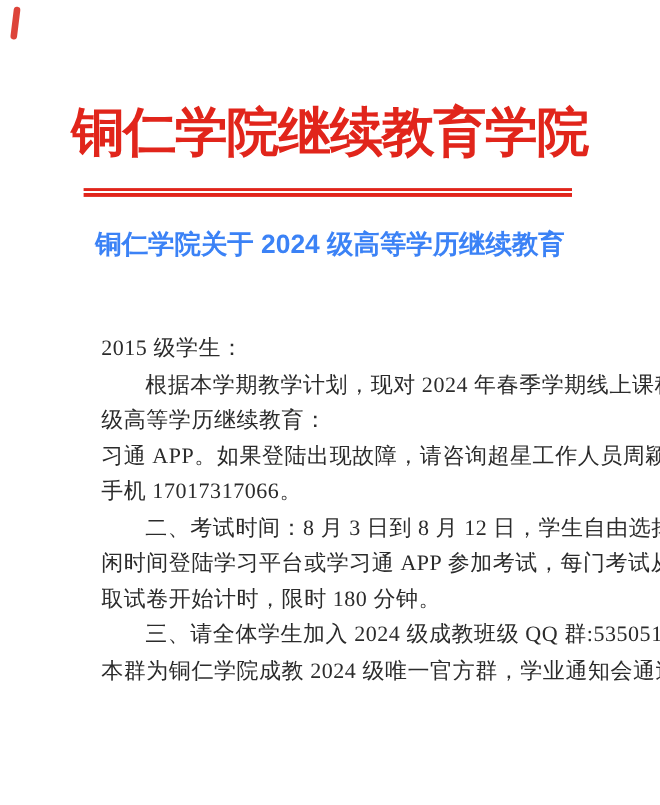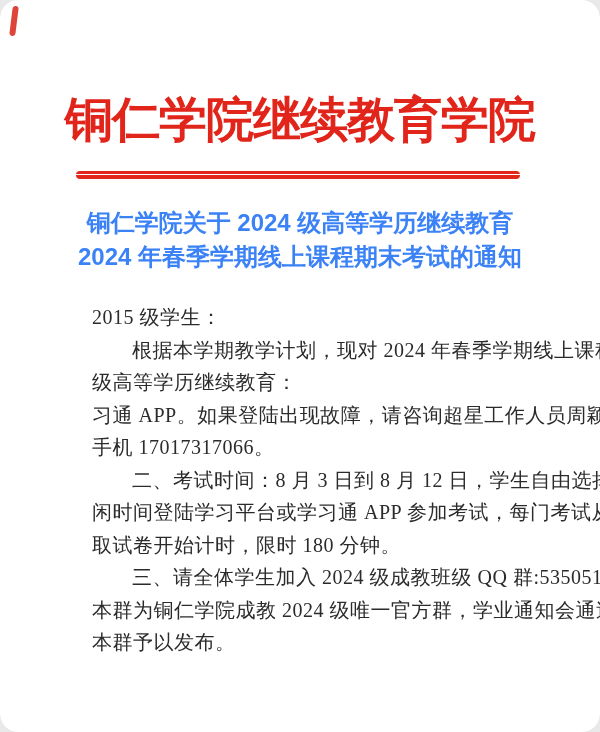--- a/index.html
+++ b/index.html
@@ -1,15 +1,15 @@
 <!DOCTYPE html>
 <html><head>
 <meta charset="utf-8">
 <style>
-  * { margin: 0; padding: 0; box-sizing: border-box; border-radius: 18px; }
+  * { margin: 0; padding: 0; box-sizing: border-box; }
   html, body { background: #e9e9e9; }
   .page {
     position: relative;
     width: 600px;
     height: 732px;
     margin: 0 auto;
     background: #ffffff;
     overflow: hidden;
     font-family: "Liberation Serif", "DejaVu Serif", serif;
   }
@@ -80,30 +80,28 @@
 <div class="page">
 
   <div class="corner-mark"></div>
 
   <div class="org-header">铜仁学院继续教育学院</div>
 
   <div class="red-rule"></div>
 
   <div class="doc-title">
     <div>铜仁学院关于 2024 级高等学历继续教育</div>
-    <div>2024 年春季学期线上课程期末考试的通知</div>
   </div>
 
   <div class="doc-body">
     <div class="body-line">2015 级学生：</div>
     <div class="body-line indent">根据本学期教学计划，现对 2024 年春季学期线上课程</div>
     <div class="body-line">级高等学历继续教育：</div>
     <div class="body-line">习通 APP。如果登陆出现故障，请咨询超星工作人员周颖，</div>
     <div class="body-line">手机 17017317066。</div>
     <div class="body-line indent">二、考试时间：8 月 3 日到 8 月 12 日，学生自由选择空</div>
     <div class="body-line">闲时间登陆学习平台或学习通 APP 参加考试，每门考试从领</div>
     <div class="body-line">取试卷开始计时，限时 180 分钟。</div>
     <div class="body-line indent">三、请全体学生加入 2024 级成教班级 QQ 群:535051515，</div>
     <div class="body-line">本群为铜仁学院成教 2024 级唯一官方群，学业通知会通过</div>
-    <div class="body-line">本群予以发布。</div>
   </div>
 
 </div>
 
 </body></html>

